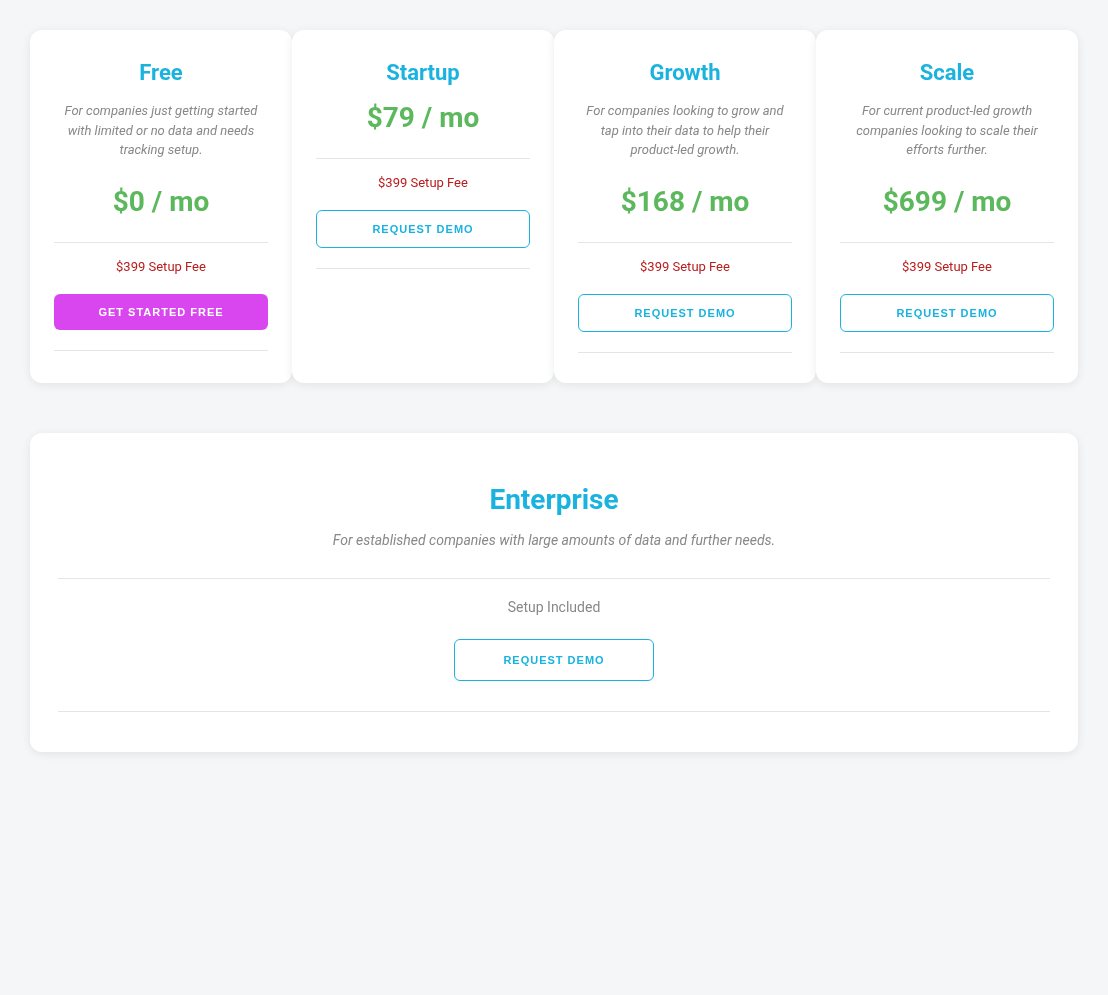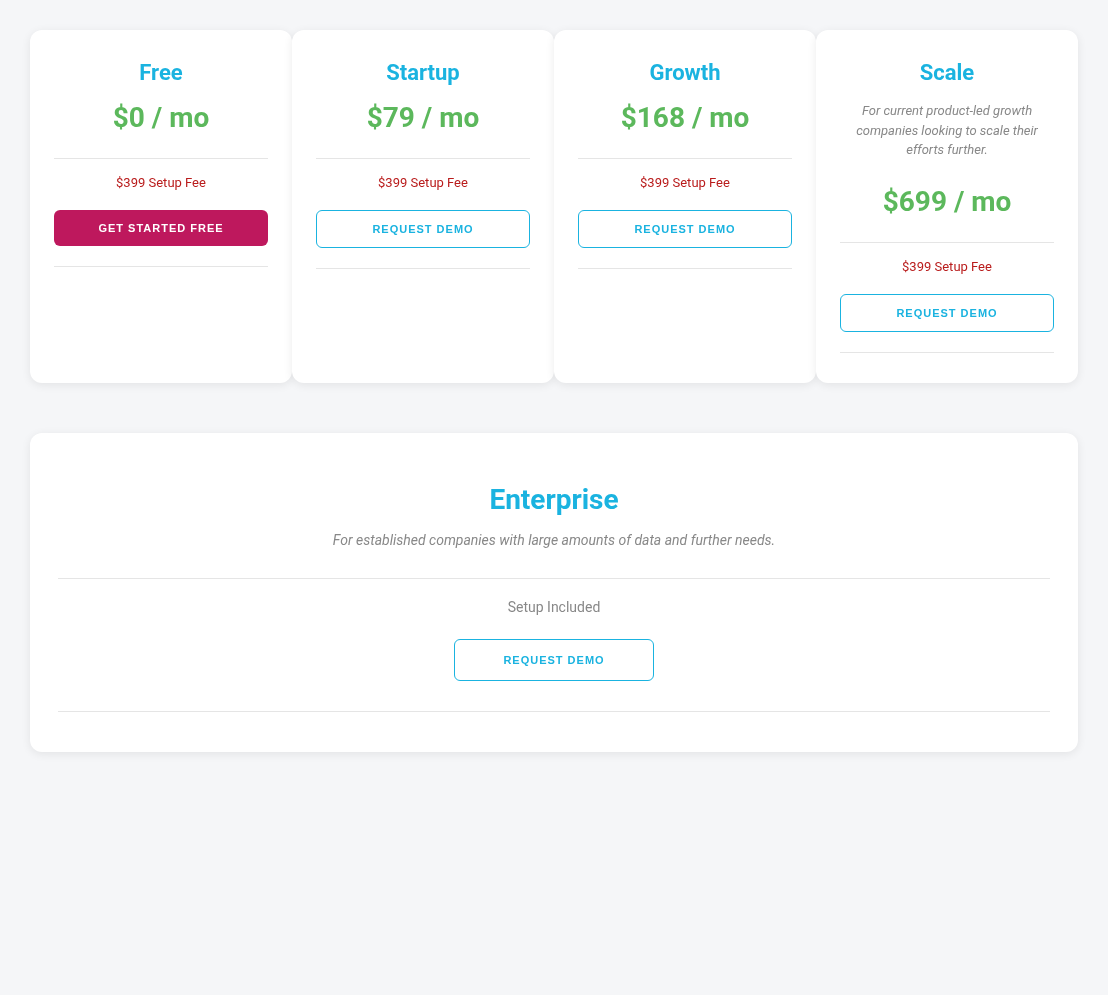--- a/index.html
+++ b/index.html
@@ -63,21 +63,21 @@
       margin-bottom: 16px;
     }
 
     .setup-fee {
       font-size: 13px;
       color: #b91c1c;
       margin-bottom: 20px;
     }
 
     .btn-primary {
-      background-color: #be185d;
+      background-color: #d946ef;
       color: #ffffff;
       border: none;
       border-radius: 6px;
       padding: 12px 24px;
       font-size: 11px;
       font-weight: 700;
       letter-spacing: 1px;
       text-transform: uppercase;
       cursor: pointer;
       width: 100%;
@@ -172,36 +172,38 @@
       border-top: 1px solid #e5e5e5;
       margin-top: 10px;
     }
   </style>
 </head>
 <body>
 
 <div class="pricing-cards-container">
 <div class="pricing-card">
       <h2 class="plan-name">Free</h2>
+      <p class="plan-description">For companies just getting started with limited or no data and needs tracking setup.</p>
       <div class="plan-price">$0 / mo</div>
       <hr class="divider">
       <p class="setup-fee">$399 Setup Fee</p>
       <button class="btn-primary">GET STARTED FREE</button>
       <hr class="bottom-divider">
     </div>
     <div class="pricing-card">
       <h2 class="plan-name">Startup</h2>
       <div class="plan-price">$79 / mo</div>
       <hr class="divider">
       <p class="setup-fee">$399 Setup Fee</p>
       <button class="btn-outline">REQUEST DEMO</button>
       <hr class="bottom-divider">
     </div>
     <div class="pricing-card">
       <h2 class="plan-name">Growth</h2>
+      <p class="plan-description">For companies looking to grow and tap into their data to help their product-led growth.</p>
       <div class="plan-price">$168 / mo</div>
       <hr class="divider">
       <p class="setup-fee">$399 Setup Fee</p>
       <button class="btn-outline">REQUEST DEMO</button>
       <hr class="bottom-divider">
     </div>
     <div class="pricing-card">
       <h2 class="plan-name">Scale</h2>
       <p class="plan-description">For current product-led growth companies looking to scale their efforts further.</p>
       <div class="plan-price">$699 / mo</div>

